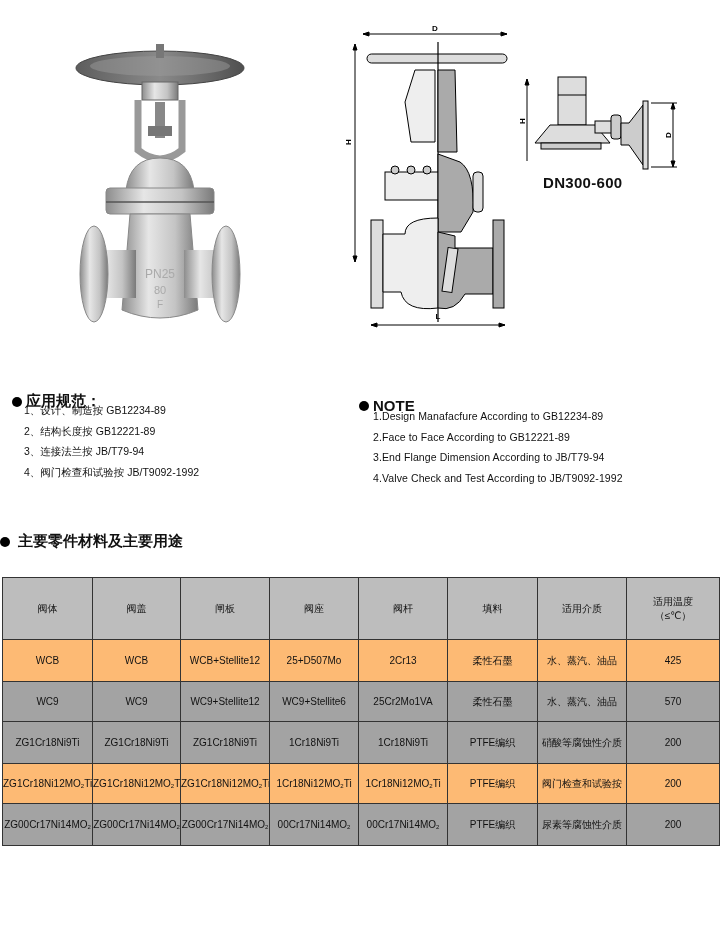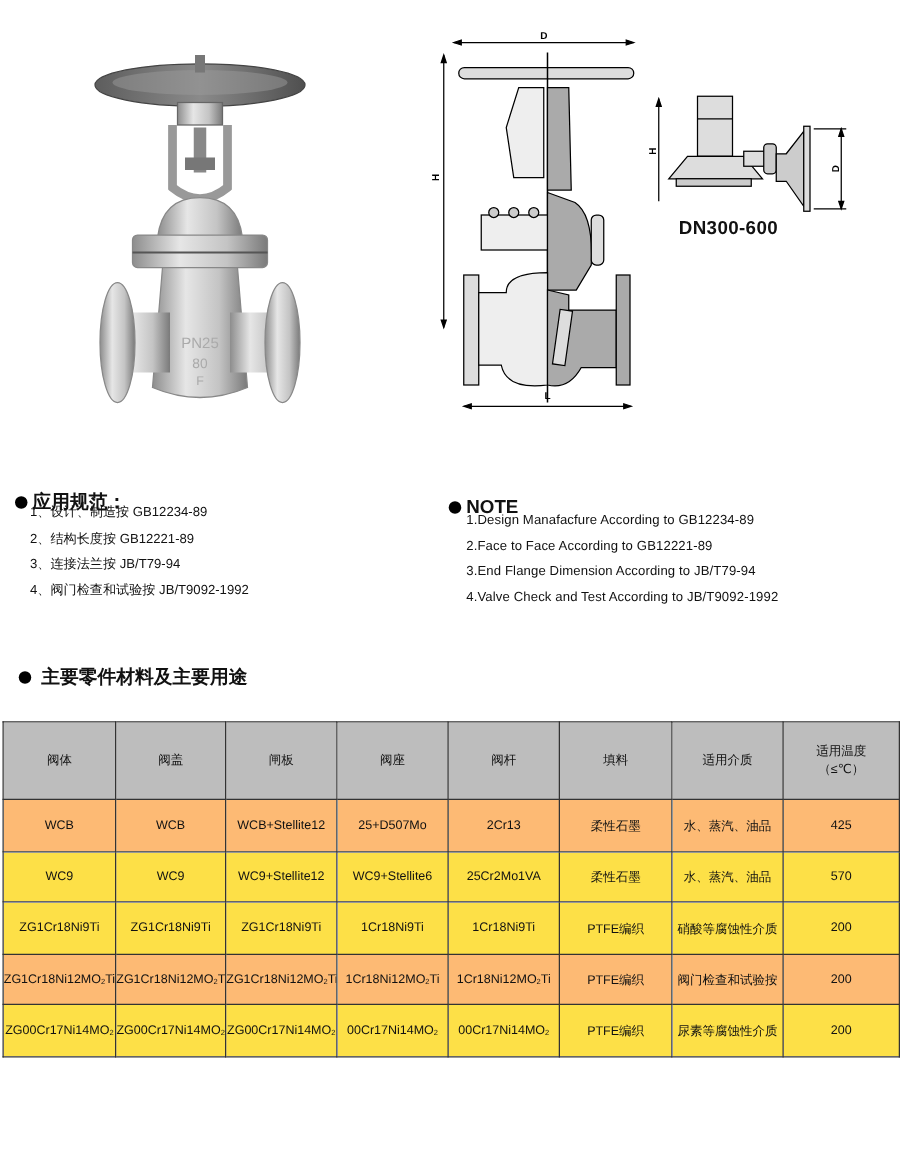--- a/index.html
+++ b/index.html
@@ -16,28 +16,28 @@
   .dn-label { left:543px; top:174px; font-size:15px; font-weight:bold; letter-spacing:0.3px; }
 
   
   .sec-title { font-size:15px; font-weight:bold; display:flex; align-items:center; gap:4px; }
   .bullet { width:10px; height:10px; border-radius:50%; background:#000; display:inline-block; }
   .spec-list { font-size:10.5px; line-height:20.5px; }
   .spec-cn { left:24px; top:400px; }
   .spec-en { left:373px; top:406px; letter-spacing:0.1px; }
 
   
-  .tbl-title { left:0; top:532px;margin-left:15px; }
+  .tbl-title { left:0; top:532px; }
   table.parts { position:absolute; left:2px; top:577px; width:717px; border-collapse:collapse;
                 table-layout:fixed; font-size:10px; }
   table.parts td, table.parts th { border:1.5px solid #333; text-align:center; vertical-align:middle;
                 padding:0; white-space:nowrap; overflow:hidden; font-weight:normal; }
   table.parts th { background:#bdbdbd; height:61px; font-size:10px; line-height:14px; }
   table.parts tr.w td { background:#fdba74; }
-  table.parts tr.g td { background:#fde047;margin-left:40px; }
+  table.parts tr.g td { background:#a3a3a3;margin-left:40px; }
   table.parts td { height:39px; }
   table.parts tr.tall td { height:41px; }
   sub { font-size:6px; vertical-align:-1px; }
 </style>
 </head>
 <body>
 
 <svg class="abs photo" viewBox="0 0 200 310">
   <defs>
     <linearGradient id="steel" x1="0" x2="1">

